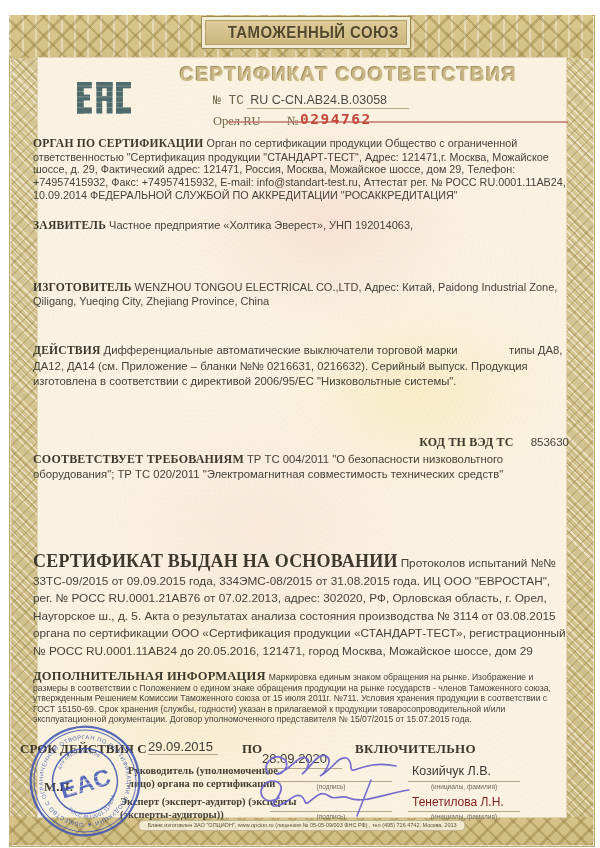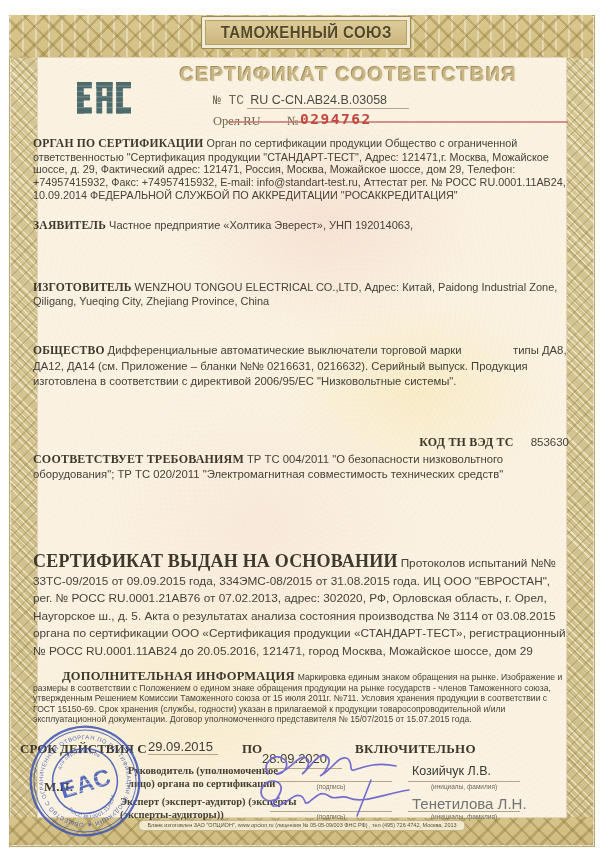--- a/index.html
+++ b/index.html
@@ -51,21 +51,21 @@
     background:
       repeating-radial-gradient(circle at 60% 55%, rgba(230,160,145,.045) 0 2px, transparent 2px 5px),
       repeating-radial-gradient(circle at 30% 30%, rgba(215,185,90,.05) 0 2px, transparent 2px 5px);
   }
   
   .banner{
     position:absolute;left:201px;top:16px;width:208px;height:31px;
     border-radius:1px;border:1px solid #9c8c51;
     background:linear-gradient(180deg,#e0ce9e,#c9b478);
     box-shadow:inset 0 0 0 3px #f2ecd6, inset 0 0 0 4px #b3a26c;
-    display:flex;align-items:center;justify-content:center;
+    display:flex;align-items:center;justify-content:flex-end;
   }
   .banner span{
     font-weight:bold;font-size:17px;color:#53492a;letter-spacing:.5px;
     transform:scaleX(.88);white-space:nowrap;
     text-shadow:0 1px 0 rgba(255,255,255,.35);
   }
   .cert-title{
     position:absolute;left:0;top:62px;width:600px;text-align:center;padding-left:48px;
   }
   .cert-title span{
@@ -89,37 +89,37 @@
   
   .sec{position:absolute;left:33px;width:536px;color:#45423a;margin:0;}
   .lbl{font-family:"Liberation Serif",serif;font-weight:bold;color:#3d392c;font-size:11.6px;letter-spacing:.2px;margin-right:3px;}
   .s1{top:137px;font-size:10.8px;line-height:12.7px;}
   .s2{top:219px;font-size:11px;line-height:13px;}
   .s3{top:281px;font-size:11px;line-height:13.5px;}
   .s4{top:343px;font-size:11.3px;line-height:15.5px;}
   .s5{top:435px;font-size:11.5px;text-align:right;} .s5 .lbl{font-size:12px;} .s5 .txt{margin-left:14px;}
   .s6{top:452px;font-size:11.3px;line-height:14.5px;} .s6 .lbl{font-size:12px;}
   .s7{top:553px;font-size:11.8px;line-height:17.5px;} .s7 .lbl{font-size:18px;}
-  .s8{top:671px;font-size:8.6px;line-height:10.5px;} .s8 .lbl{font-size:12.5px;padding-left:29px;}
+  .s8{top:671px;font-size:8.6px;line-height:10.5px;} .s8 .lbl{font-size:12.5px;}
   
   .v-lbl{position:absolute;left:20px;top:741px;font-family:"Liberation Serif",serif;font-weight:bold;font-size:13px;color:#3d392c;}
   .v-from{position:absolute;left:148px;top:739px;width:70px;font-size:13px;color:#3f3d38;border-bottom:1px solid #b3a58a;padding-bottom:0;}
   .v-po{position:absolute;left:242px;top:741px;font-family:"Liberation Serif",serif;font-weight:bold;font-size:13px;color:#3d392c;}
   .v-to{position:absolute;left:262px;top:739px;width:80px;font-size:13px;color:#3f3d38;border-bottom:1px solid #b3a58a;padding-bottom:2px;margin-top:12px;}
   .v-incl{position:absolute;left:355px;top:741px;font-family:"Liberation Serif",serif;font-weight:bold;font-size:13px;color:#3d392c;letter-spacing:.3px;}
   
   .mp{position:absolute;left:44px;top:779px;font-family:"Liberation Serif",serif;font-weight:bold;font-size:13px;color:#3d392c;}
   .sig-label1{position:absolute;left:128px;top:764px;width:156px;font-family:"Liberation Serif",serif;font-weight:600;font-size:10.5px;line-height:13px;color:#433f33;}
   .sig-label2{position:absolute;left:120px;top:796px;width:182px;font-family:"Liberation Serif",serif;font-weight:600;font-size:10.5px;line-height:12.5px;color:#433f33;}
   .sig-line1{position:absolute;left:270px;top:781px;width:122px;height:1px;background:#b3a58a;}
   .sig-line2{position:absolute;left:270px;top:811px;width:122px;height:1px;background:#b3a58a;}
   .sig-cap1{position:absolute;left:270px;top:783px;width:122px;text-align:center;font-size:6.5px;color:#6e6a5d;}
   .sig-cap2{position:absolute;left:270px;top:813px;width:122px;text-align:center;font-size:6.5px;color:#6e6a5d;}
   .name1{position:absolute;left:412px;top:764px;font-size:12.5px;color:#393833;}
-  .name2{position:absolute;left:412px;top:795px;font-size:15px;color:#737373;}
+  .name2{position:absolute;left:412px;top:795px;font-size:12px;color:#7f1d1d;}
   .name-line1{position:absolute;left:408px;top:781px;width:112px;height:1px;background:#b3a58a;}
   .name-line2{position:absolute;left:408px;top:811px;width:112px;height:1px;background:#b3a58a;}
   .name-cap1{position:absolute;left:408px;top:783px;width:112px;text-align:center;font-size:6.5px;color:#6e6a5d;}
   .name-cap2{position:absolute;left:408px;top:813px;width:112px;text-align:center;font-size:6.5px;color:#6e6a5d;}
   .sig-scribble1{position:absolute;left:262px;top:748px;width:140px;height:36px;}
   .sig-scribble2{position:absolute;left:253px;top:776px;width:162px;height:42px;}
   
   .stamp{position:absolute;left:24px;top:722px;width:122px;height:118px;opacity:.85;pointer-events:none;}
   
   .imprint{
@@ -178,21 +178,21 @@
 <span class="series-sign">№</span>
 <div class="series-line"></div>
 <span class="series-number">0294762</span>
 
 <p class="sec s1"><span class="lbl">ОРГАН ПО СЕРТИФИКАЦИИ</span><span class="txt">Орган по сертификации продукции Общество с ограниченной ответственностью "Сертификация продукции "СТАНДАРТ-ТЕСТ", Адрес: 121471,г. Москва, Можайское шоссе, д. 29, Фактический адрес: 121471, Россия, Москва, Можайское шоссе, дом 29, Телефон: +74957415932, Факс: +74957415932, E-mail: info@standart-test.ru, Аттестат рег. № РОСС RU.0001.11АВ24, 10.09.2014 ФЕДЕРАЛЬНОЙ СЛУЖБОЙ ПО АККРЕДИТАЦИИ "РОСАККРЕДИТАЦИЯ"</span></p>
 
 <p class="sec s2"><span class="lbl">ЗАЯВИТЕЛЬ</span><span class="txt">Частное предприятие «Холтика Эверест», УНП 192014063,</span></p>
 
 <p class="sec s3"><span class="lbl">ИЗГОТОВИТЕЛЬ</span><span class="txt">WENZHOU TONGOU ELECTRICAL CO.,LTD, Адрес: Китай, Paidong Industrial Zone, Qiligang, Yueqing City, Zhejiang Province, China</span></p>
 
-<p class="sec s4"><span class="lbl">ОБЩЕСТВО</span><span class="txt">Дифференциальные автоматические выключатели торговой марки      типы ДА8, ДА12,  ДА14 (см. Приложение – бланки №№ 0216631, 0216632). Серийный выпуск. Продукция изготовлена в соответствии с директивой 2006/95/ЕС "Низковольтные системы".</span></p>
+<p class="sec s4"><span class="lbl">ДЕЙСТВИЯ</span><span class="txt">Дифференциальные автоматические выключатели торговой марки      типы ДА8, ДА12,  ДА14 (см. Приложение – бланки №№ 0216631, 0216632). Серийный выпуск. Продукция изготовлена в соответствии с директивой 2006/95/ЕС "Низковольтные системы".</span></p>
 
 <p class="sec s5"><span class="lbl">КОД ТН ВЭД ТС</span><span class="txt">853630</span></p>
 
 <p class="sec s6"><span class="lbl">СООТВЕТСТВУЕТ ТРЕБОВАНИЯМ</span><span class="txt">ТР ТС 004/2011 "О безопасности низковольтного оборудования"; ТР ТС 020/2011 "Электромагнитная совместимость технических средств"</span></p>
 
 <p class="sec s7"><span class="lbl">СЕРТИФИКАТ ВЫДАН НА ОСНОВАНИИ</span><span class="txt">Протоколов испытаний №№ 33ТС-09/2015 от 09.09.2015 года, 334ЭМС-08/2015 от 31.08.2015 года. ИЦ ООО "ЕВРОСТАН", рег. № РОСС RU.0001.21АВ76 от 07.02.2013, адрес: 302020, РФ, Орловская область, г. Орел, Наугорское ш., д. 5. Акта о результатах анализа состояния производства № 3114 от 03.08.2015 органа по сертификации ООО «Сертификация продукции «СТАНДАРТ-ТЕСТ», регистрационный № РОСС RU.0001.11АВ24 до 20.05.2016, 121471, город Москва, Можайское шоссе, дом 29</span></p>
 
 <p class="sec s8"><span class="lbl">ДОПОЛНИТЕЛЬНАЯ ИНФОРМАЦИЯ</span><span class="txt">Маркировка единым знаком обращения на рынке. Изображение и размеры в соответствии с Положением о едином знаке обращения продукции на рынке государств - членов Таможенного союза, утвержденным Решением Комиссии Таможенного союза от 15 июля 2011г. №711. Условия хранения продукции в соответствии с ГОСТ 15150-69. Срок хранения (службы, годности) указан в прилагаемой к продукции товаросопроводительной и/или эксплуатационной документации. Договор уполномоченного представителя № 15/07/2015 от 15.07.2015 года.</span></p>
 
 <span class="v-lbl">СРОК ДЕЙСТВИЯ С</span>

